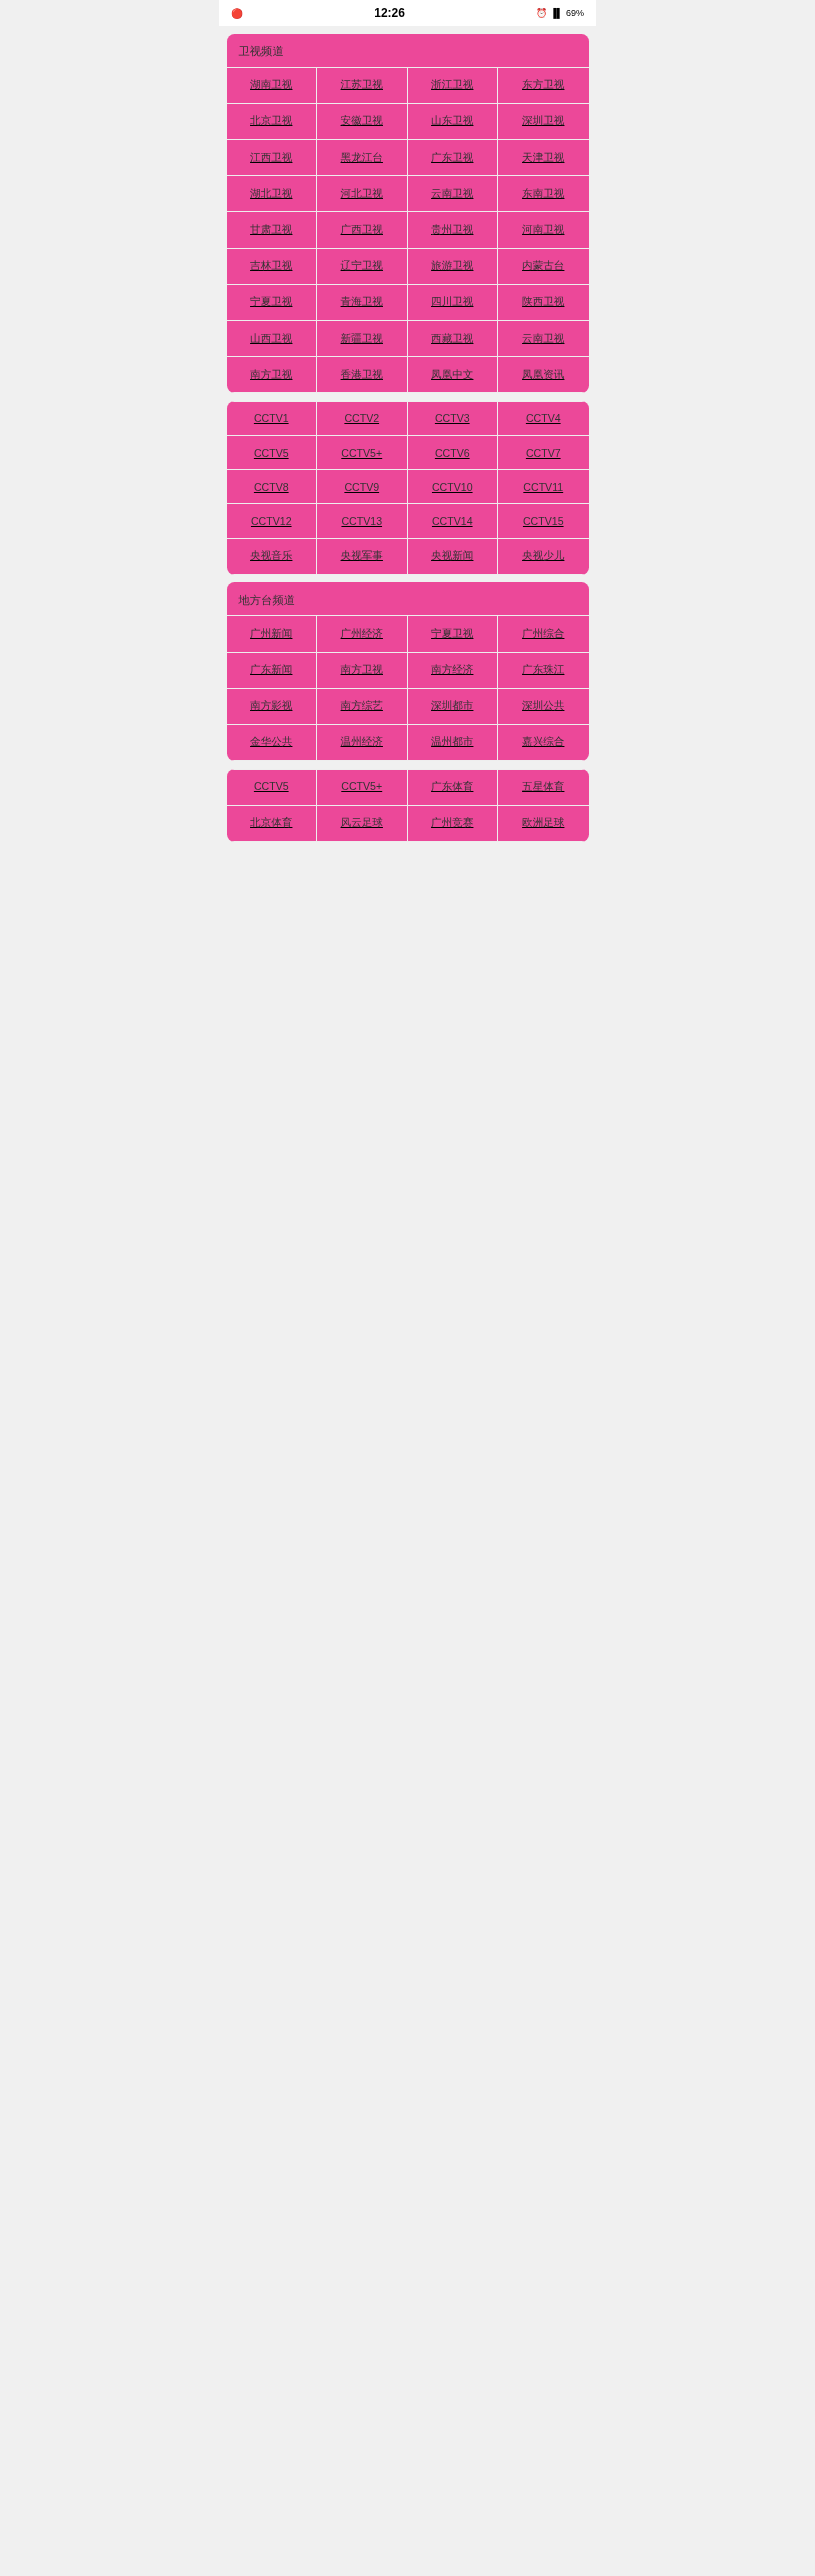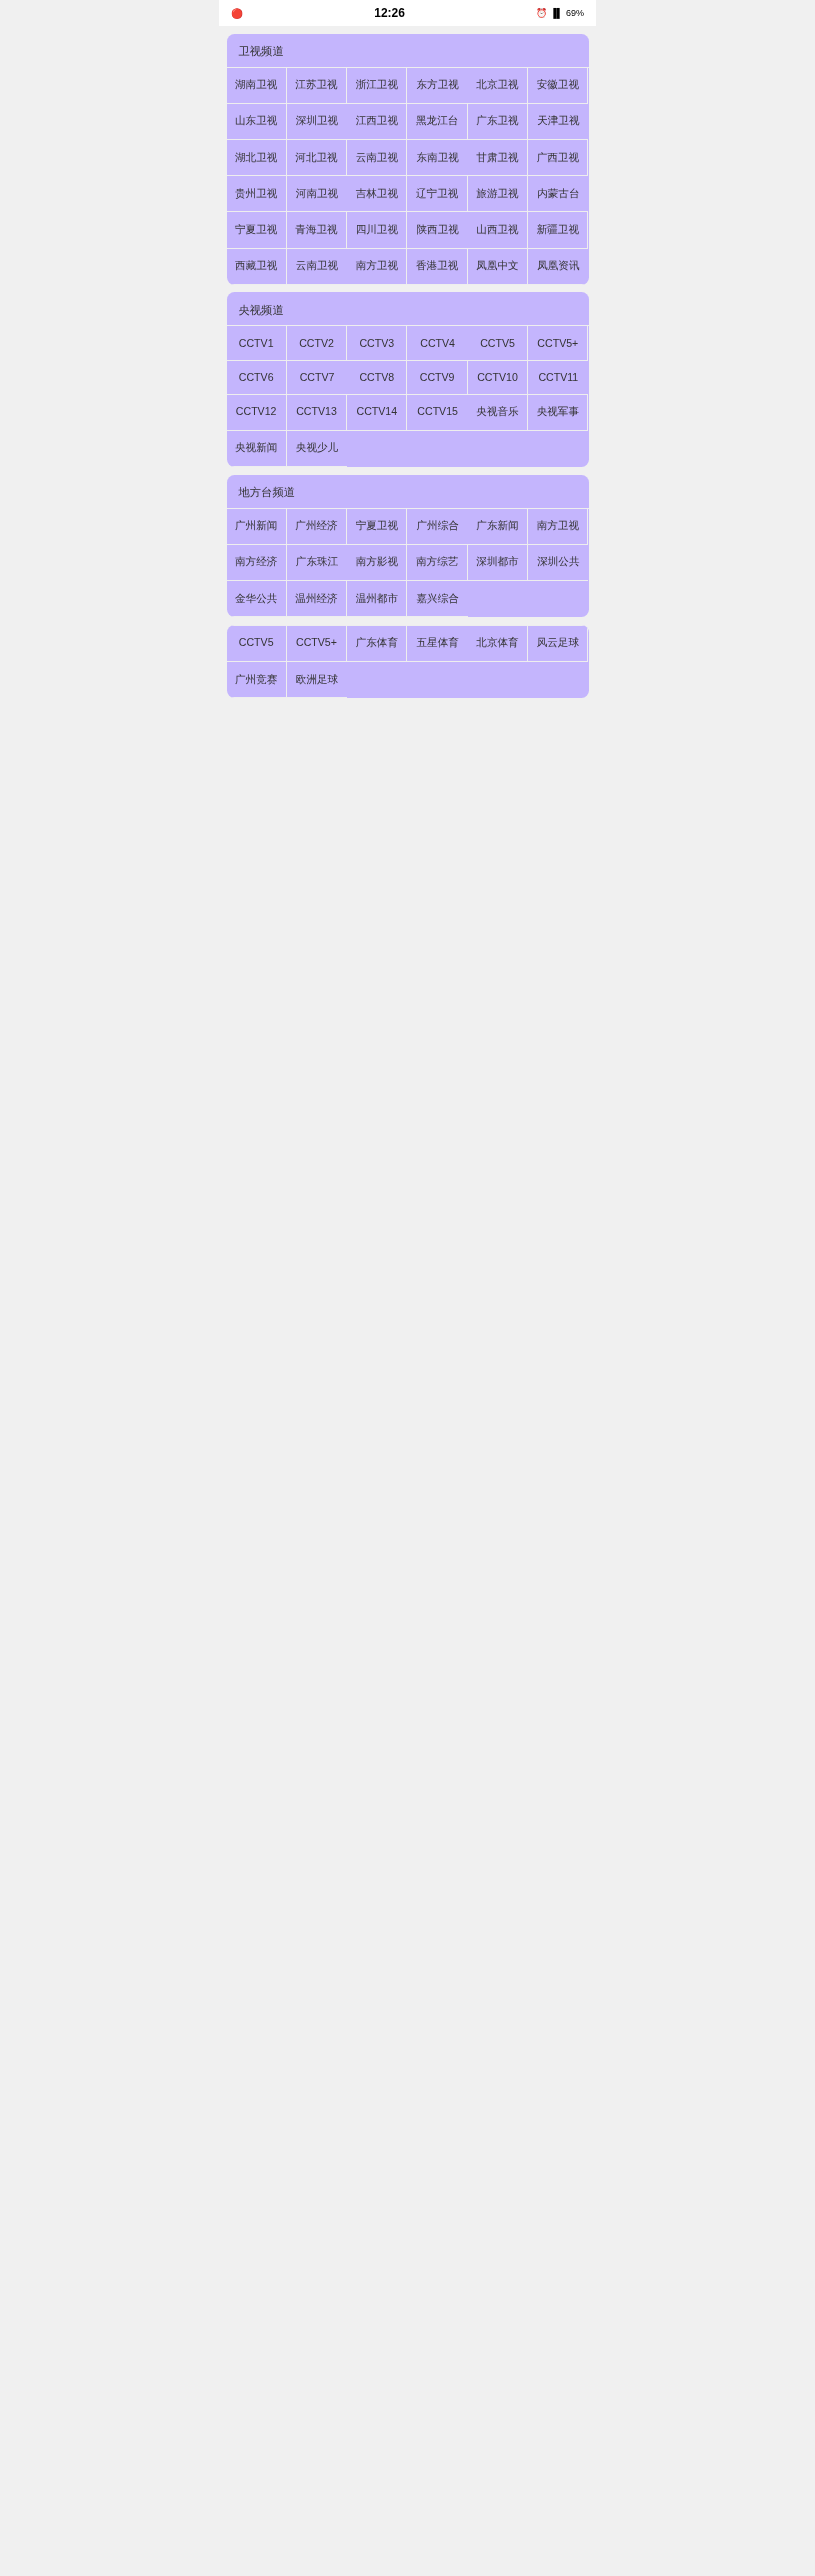--- a/index.html
+++ b/index.html
@@ -22,37 +22,38 @@
       position: sticky;
       top: 0;
       z-index: 100;
     }
     .status-left { font-size: 9.8px; color: #333; }
     .status-time { font-weight: 600; font-size: 12px; }
     .status-right { display: flex; align-items: center; gap: 3px; font-size: 9px; }
 
     
     .section {
-      background: #c4b5fd;
+      background: #ec4899;
       border-radius: 7.5px;
       margin: 7.5px 7.5px;
       overflow: hidden;
     }
     .section-title {
       padding: 10.6px 12px 7.5px;
       font-size: 11.3px;
       color: #333;
       font-weight: 500;
     }
 
     
     .channel-grid {
       display: grid;
-      grid-template-columns: repeat(6, 1fr);
+      grid-template-columns: repeat(4, 1fr);
       border-top: 0.8px solid #eee;
+      text-decoration: underline;
     }
     .channel-cell {
       padding: 10.6px 3px;
       text-align: center;
       font-size: 10.6px;
       color: #333;
       border-right: 0.8px solid #eee;
       border-bottom: 0.8px solid #eee;
       cursor: pointer;
     }
@@ -113,21 +114,20 @@
         <div class="channel-cell">新疆卫视</div>
         <div class="channel-cell">西藏卫视</div>
         <div class="channel-cell">云南卫视</div>
         <div class="channel-cell">南方卫视</div>
         <div class="channel-cell">香港卫视</div>
         <div class="channel-cell">凤凰中文</div>
         <div class="channel-cell">凤凰资讯</div>
       </div>
     </div>
     <div class="section">
-      <div class="section-title">央视频道</div>
       <div class="channel-grid">
         <div class="channel-cell">CCTV1</div>
         <div class="channel-cell">CCTV2</div>
         <div class="channel-cell">CCTV3</div>
         <div class="channel-cell">CCTV4</div>
         <div class="channel-cell">CCTV5</div>
         <div class="channel-cell">CCTV5+</div>
         <div class="channel-cell">CCTV6</div>
         <div class="channel-cell">CCTV7</div>
         <div class="channel-cell">CCTV8</div>

